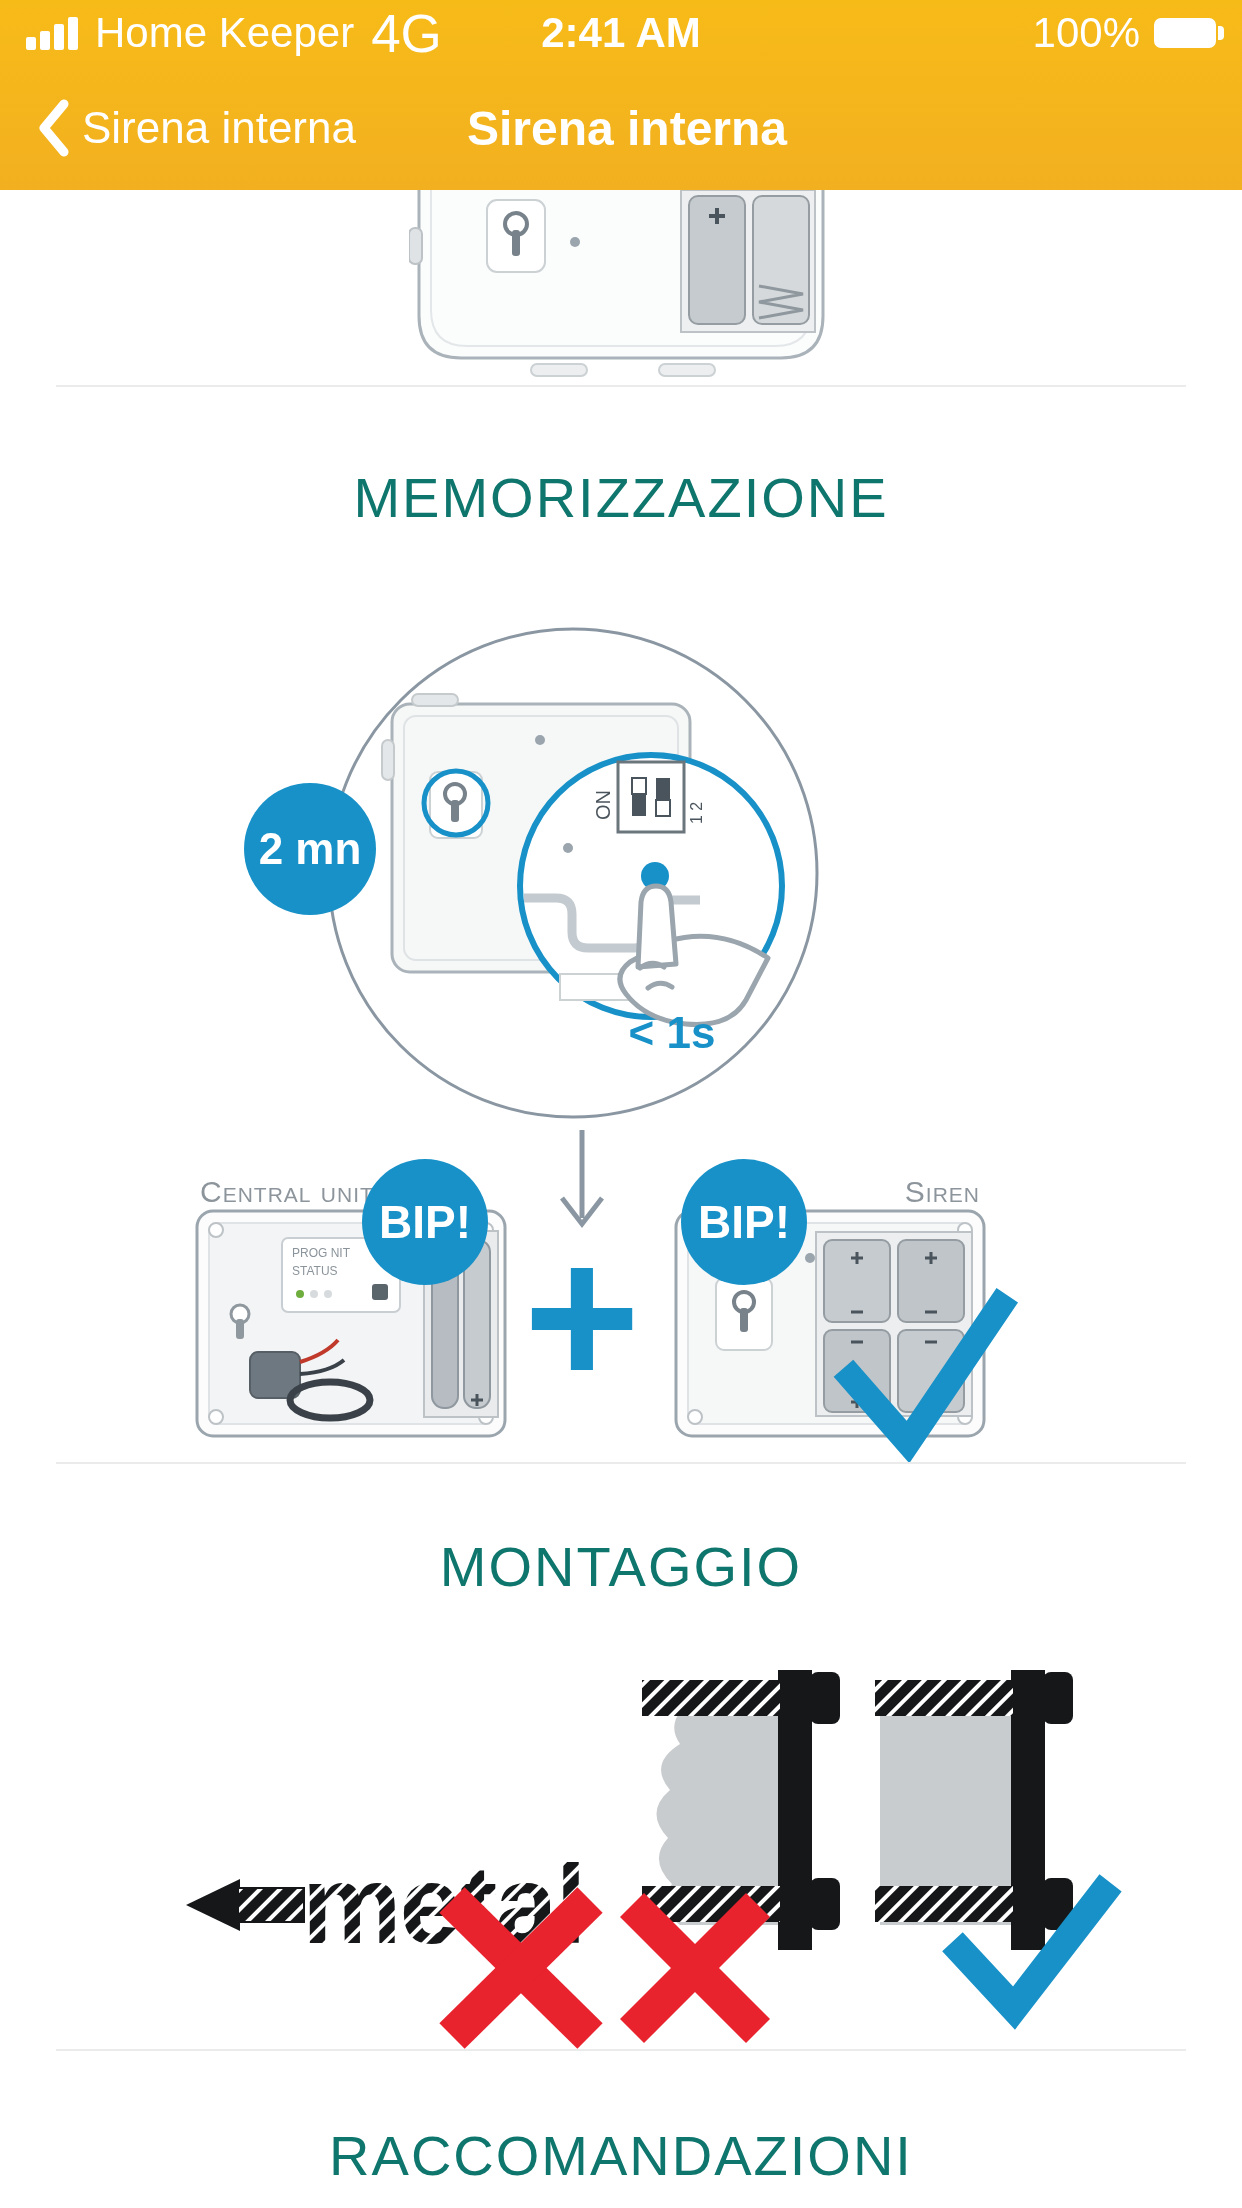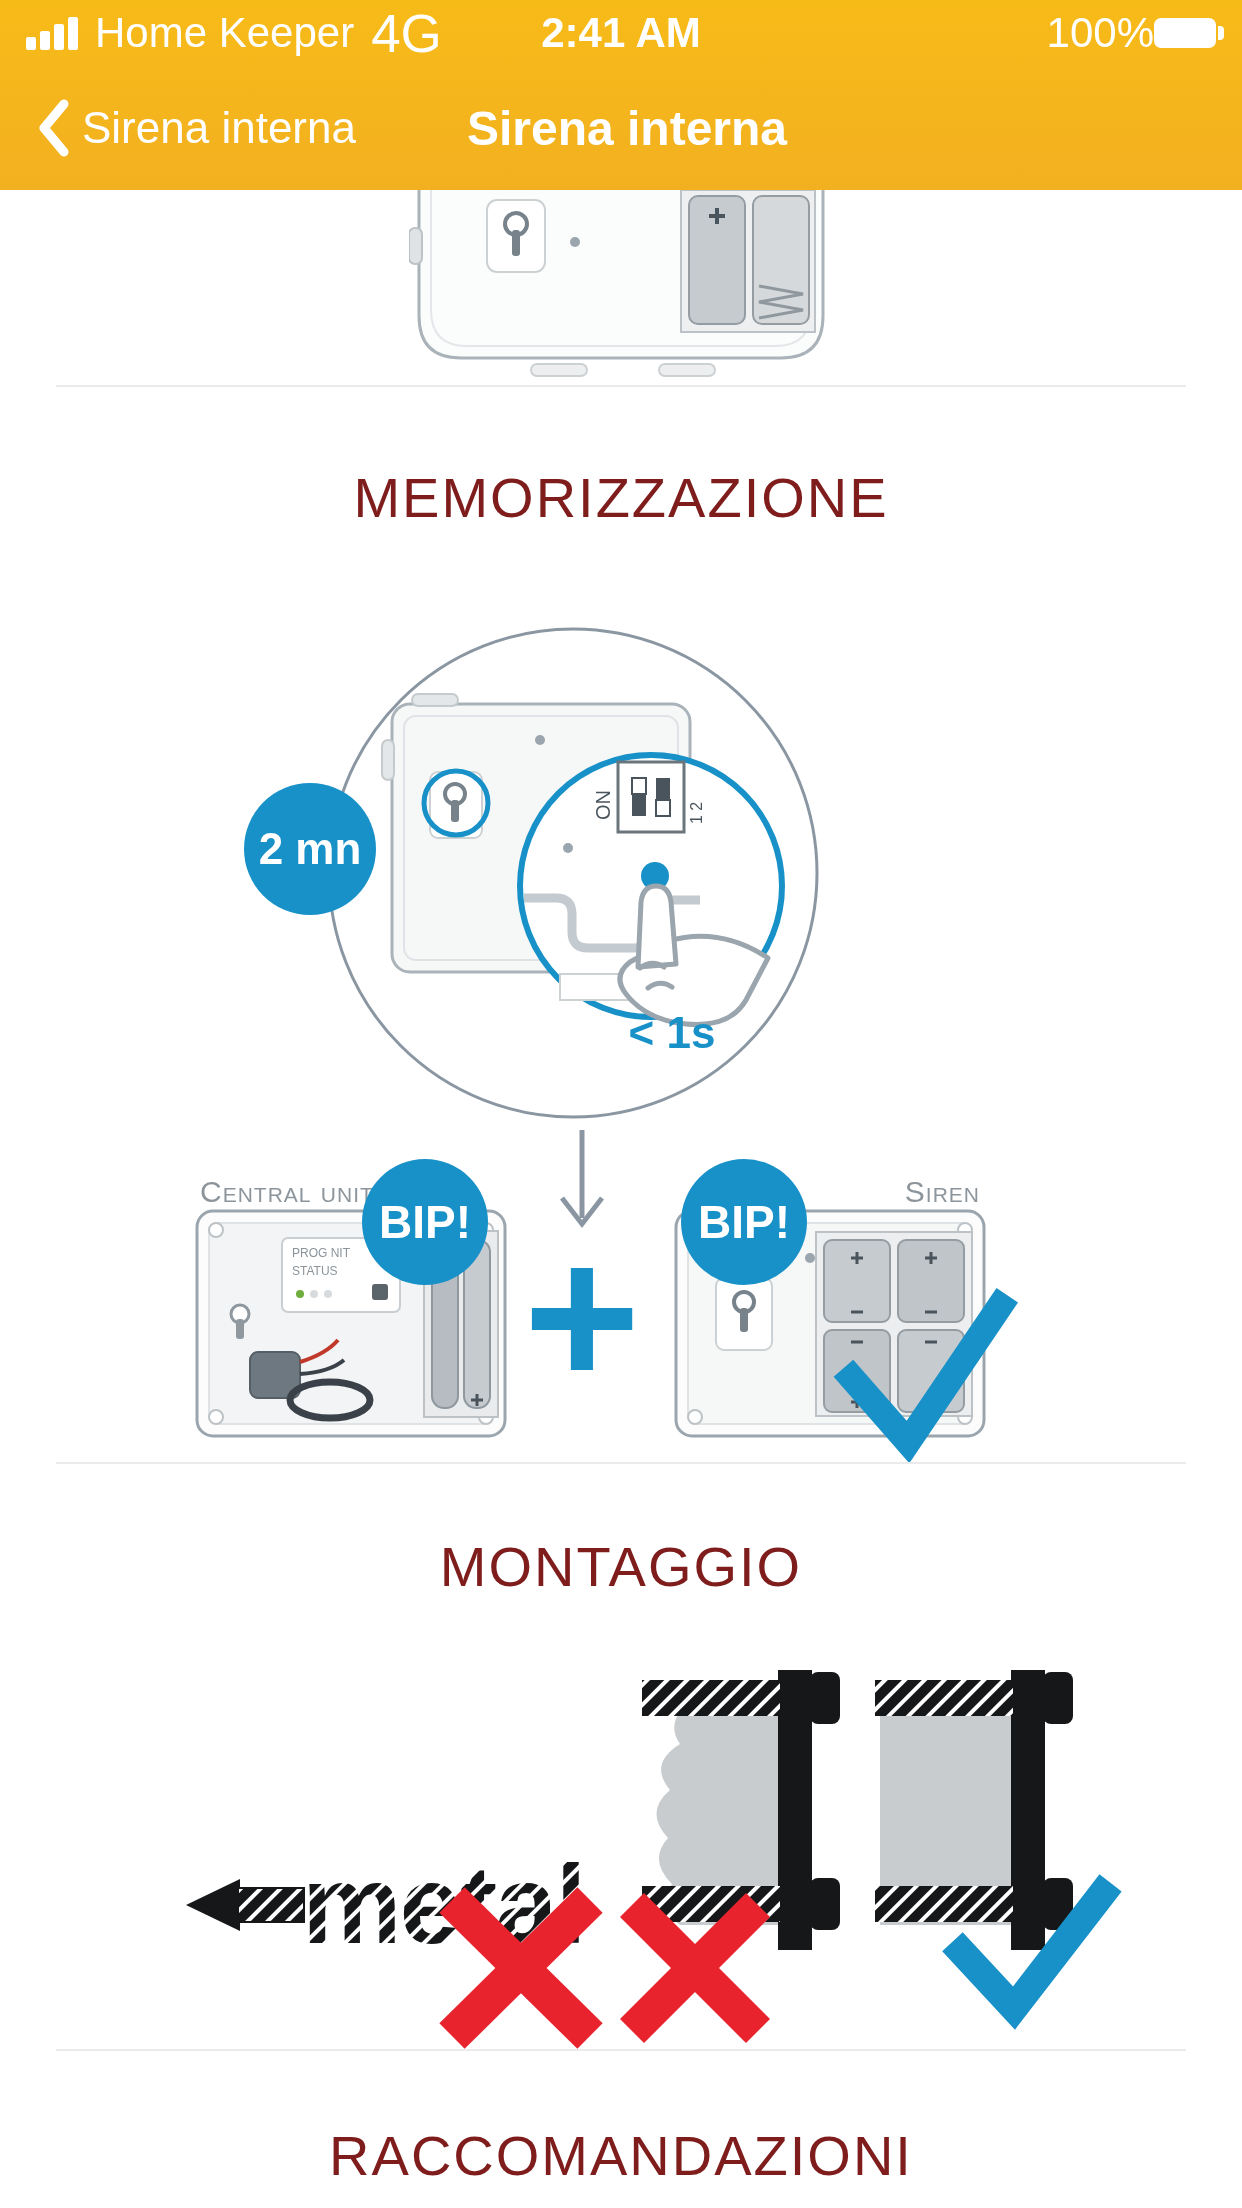--- a/index.html
+++ b/index.html
@@ -12,37 +12,37 @@
   .status-bar{position:absolute;top:0;left:0;right:0;height:66px;color:#fff}
   .sb-left{position:absolute;left:26px;top:0;height:66px;display:flex;align-items:center;gap:17px}
   .carrier{font-size:42px}
   .network{font-size:53px}
   .signal{display:flex;align-items:flex-end;gap:4px;height:34px}
   .signal span{width:10px;background:#fff;border-radius:2px;display:block}
   .signal span:nth-child(1){height:13px}.signal span:nth-child(2){height:19px}
   .signal span:nth-child(3){height:26px}.signal span:nth-child(4){height:33px}
   .time{position:absolute;left:0;right:0;top:0;height:66px;display:flex;align-items:center;
         justify-content:center;font-size:42px;font-weight:700}
-  .sb-right{position:absolute;right:26px;top:0;height:66px;display:flex;align-items:center;gap:0}
+  .sb-right{position:absolute;right:26px;top:0;height:66px;display:flex;align-items:center;gap:14px}
   .batt-pct{font-size:42px}
   .battery{width:62px;height:30px;background:#fff;border-radius:7px;position:relative}
   .battery:after{content:"";position:absolute;right:-8px;top:8px;width:6px;height:14px;
                  background:#fff;border-radius:0 4px 4px 0}
   .nav-bar{position:absolute;top:66px;left:12px;right:0;height:124px}
   .back{position:absolute;left:24px;top:0;height:124px;display:flex;align-items:center;gap:12px;
         color:#fff;font-size:44px;cursor:pointer;background:none;border:none;
         font-family:"Liberation Sans",sans-serif}
   .nav-title{position:absolute;left:0;right:0;top:0;height:124px;display:flex;align-items:center;
              justify-content:center;color:#fff;font-size:48px;font-weight:700;pointer-events:none}
   
   .content{position:absolute;top:190px;left:0;right:0;bottom:0;background:#fff}
   .abs{position:absolute}
   .sep{position:absolute;left:56px;width:1130px;height:2px;background:#ebebeb}
   .section-title{position:absolute;left:0;width:100%;text-align:center;font-size:56px;
-                 letter-spacing:2px;color:#7f1d1d;font-weight:400}
+                 letter-spacing:2px;color:#0f766e;font-weight:400}
   .smallcaps{font-variant:small-caps;letter-spacing:1px}
   svg text{font-family:"Liberation Sans",sans-serif}
 </style>
 </head>
 <body>
 
 <div class="screen">
 
   <div class="header">
     <div class="status-bar">

